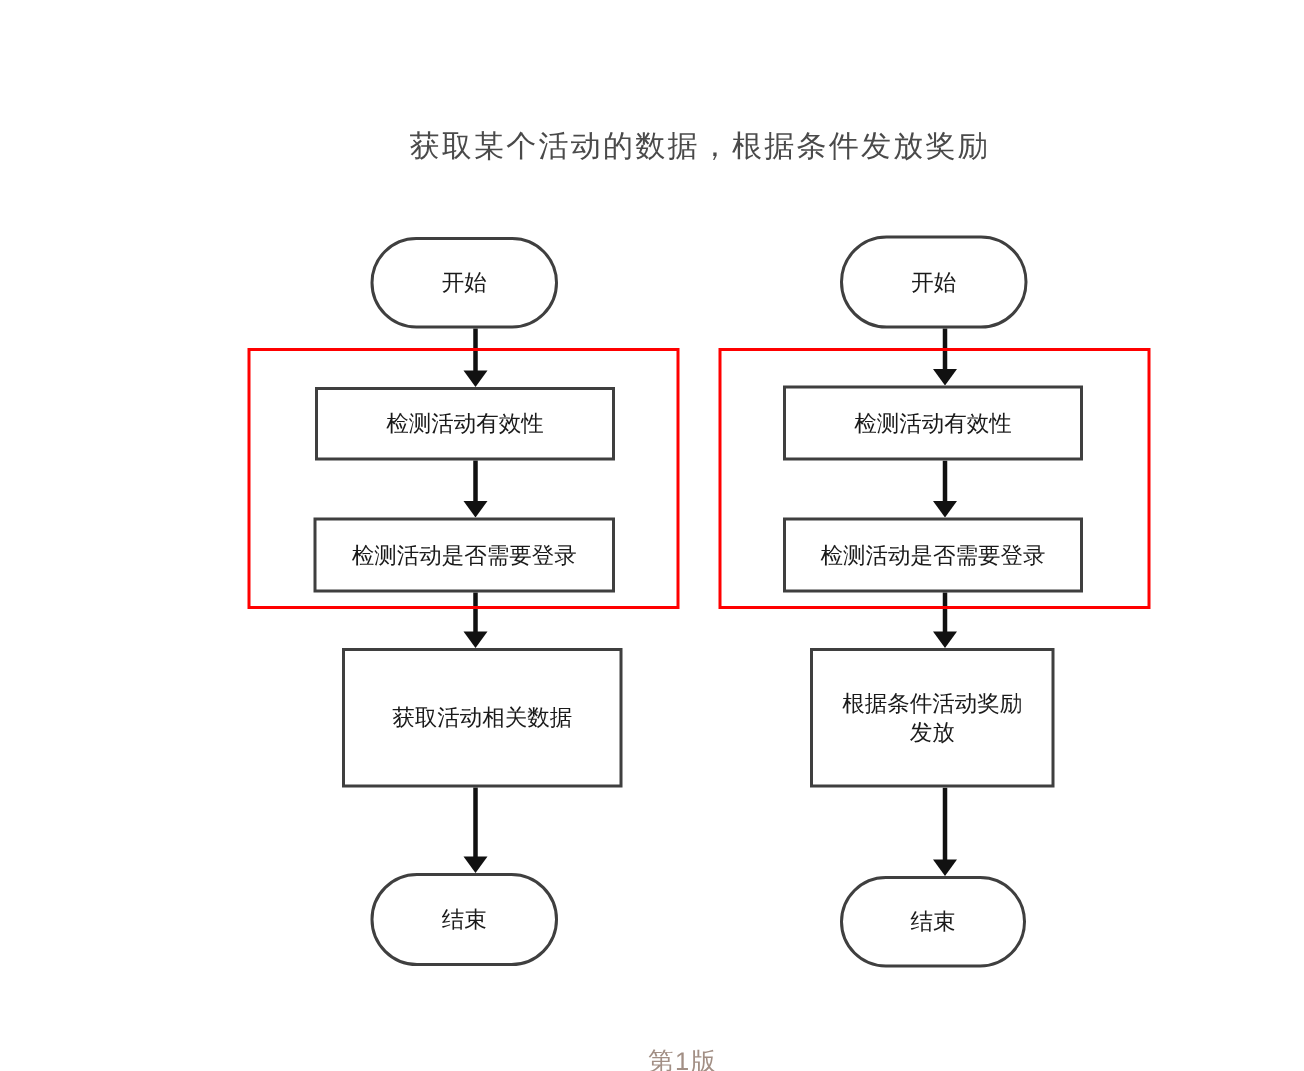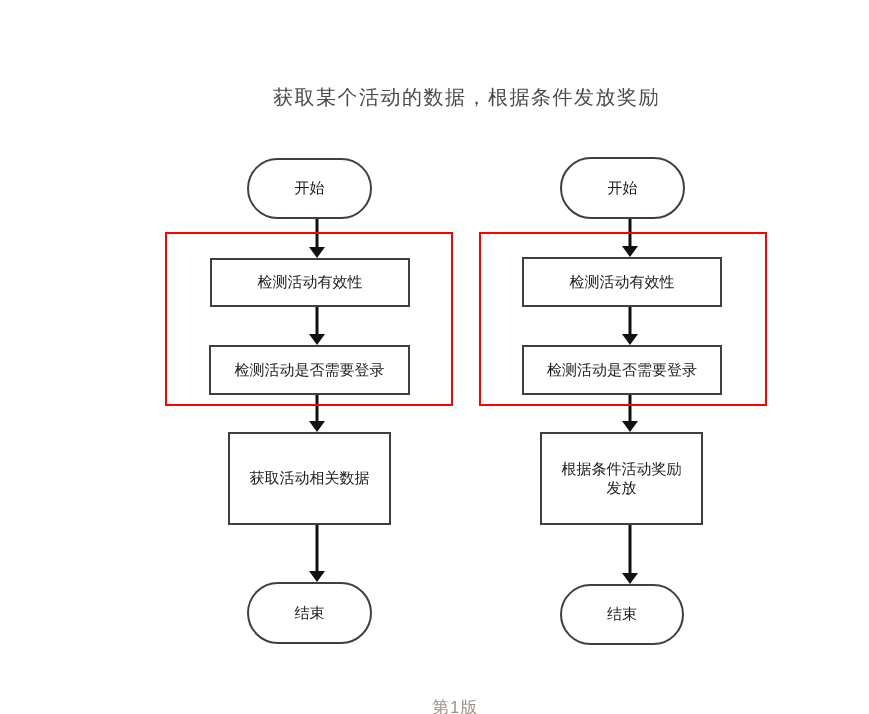--- a/index.html
+++ b/index.html
@@ -56,21 +56,21 @@
     left:50%; transform:translateX(-50%);
     bottom:0; width:0; height:0;
     border-left:8px solid transparent;
     border-right:8px solid transparent;
     border-top:11px solid var(--arrow);
   }
   
   .l-start { left:215px; top:126px; width:125px; height:61px; }
   .l-box1  { left:178px; top:226px; width:200px; height:49px; }
   .l-box2  { left:177px; top:313px; width:201px; height:50px; }
-  .l-box3  { left:196px; top:400px; width:163px; height:93px; }
+  .l-box3  { left:196px; top:400px; width:187px; height:93px; }
   .l-end   { left:215px; top:550px; width:125px; height:62px; }
   .l-red   { left:133px; top:200px; width:288px; height:174px; }
   .a-l1 { left:269px; top:187px; height:39px; }
   .a-l2 { left:269px; top:274px; height:39px; }
   .a-l3 { left:269px; top:362px; height:38px; }
   .a-l4 { left:269px; top:492px; height:58px; }
   
   .r-start { left:528px; top:125px; width:125px; height:62px; }
   .r-box1  { left:490px; top:225px; width:200px; height:50px; }
   .r-box2  { left:490px; top:313px; width:200px; height:50px; }

